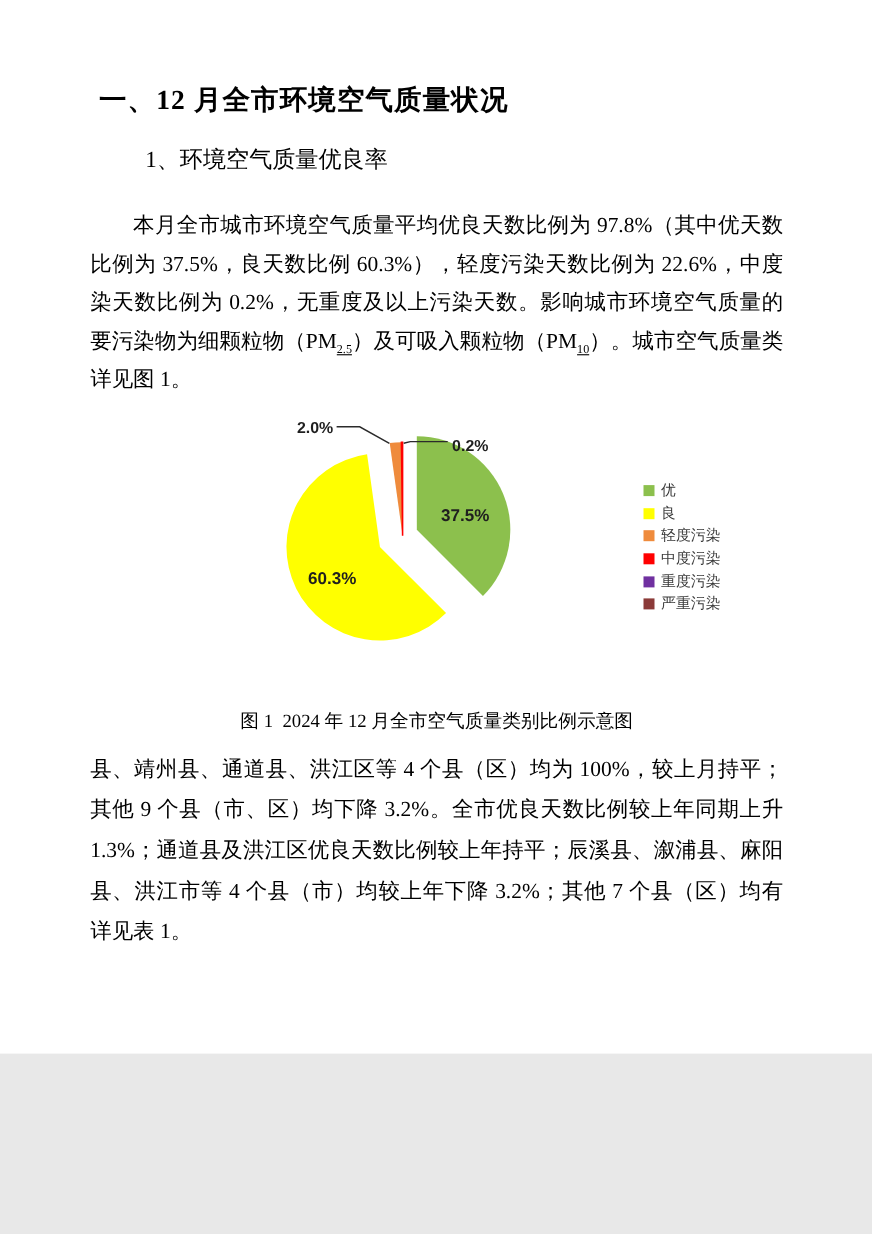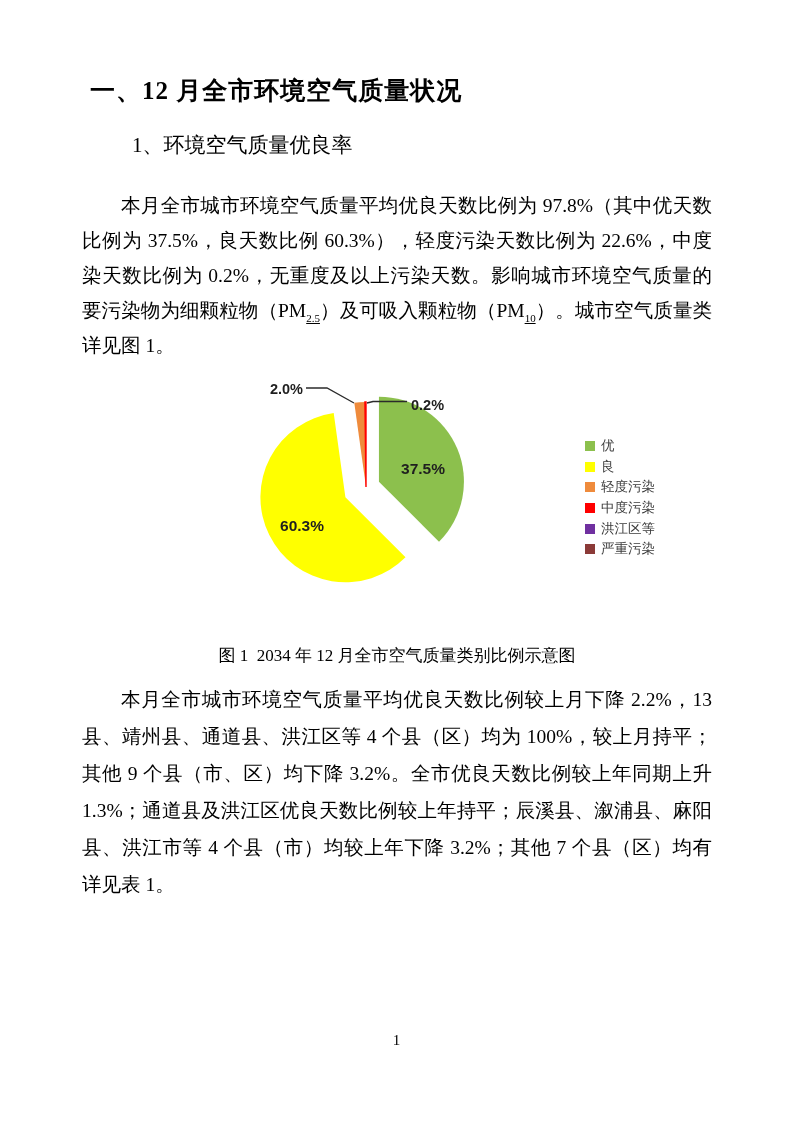--- a/index.html
+++ b/index.html
@@ -1,17 +1,17 @@
 <!DOCTYPE html>
 <html><head>
 <meta charset="utf-8">
 <style>
   html,body{margin:0;padding:0;background:#e8e8e8;}
   .page{
-    position:relative; width:793px; height:1122px; margin:0 auto;
+    position:relative; width:793px; height:958px; margin:0 auto;
     background:#ffffff; overflow:hidden;
     font-family:"Liberation Serif","DejaVu Serif",serif; color:#000;
   }
   .h1{
     position:absolute; left:90px; top:74px; width:640px;
     font-size:25px; font-weight:bold; letter-spacing:1px; white-space:pre;
   }
   .h2{
     position:absolute; left:132px; top:131px; width:560px;
     font-size:21px; font-weight:normal; white-space:pre;
@@ -90,33 +90,32 @@
         <div class="item">
           <span class="swatch" style="background: rgb(239, 139, 60);"></span>
           <span>轻度污染</span>
         </div>
         <div class="item">
           <span class="swatch" style="background: rgb(255, 0, 0);"></span>
           <span>中度污染</span>
         </div>
         <div class="item">
           <span class="swatch" style="background: rgb(112, 48, 160);"></span>
-          <span>洪江区等</span>
+          <span>重度污染</span>
         </div>
         <div class="item">
           <span class="swatch" style="background: rgb(139, 58, 56);"></span>
           <span>严重污染</span>
         </div>
       </div>
   </div>
 
-  <div class="caption">图 1  2034 年 12 月全市空气质量类别比例示意图</div>
+  <div class="caption">图 1  2024 年 12 月全市空气质量类别比例示意图</div>
 
   <div class="para para2">
-      <div class="line indent"><span>本月全市城市环境空气质量平均优良天数比例较上月下降 2.2%，13</span></div>
       <div class="line"><span>县、靖州县、通道县、洪江区等 4 个县（区）均为 100%，较上月持平；</span></div>
       <div class="line"><span>其他 9 个县（市、区）均下降 3.2%。全市优良天数比例较上年同期上升</span></div>
       <div class="line"><span>1.3%；通道县及洪江区优良天数比例较上年持平；辰溪县、溆浦县、麻阳</span></div>
       <div class="line"><span>县、洪江市等 4 个县（市）均较上年下降 3.2%；其他 7 个县（区）均有不</span></div>
       <div class="line nojust"><span>详见表 1。</span></div>
     </div>
 
   <div class="page-number">1</div>
 
 </div>

